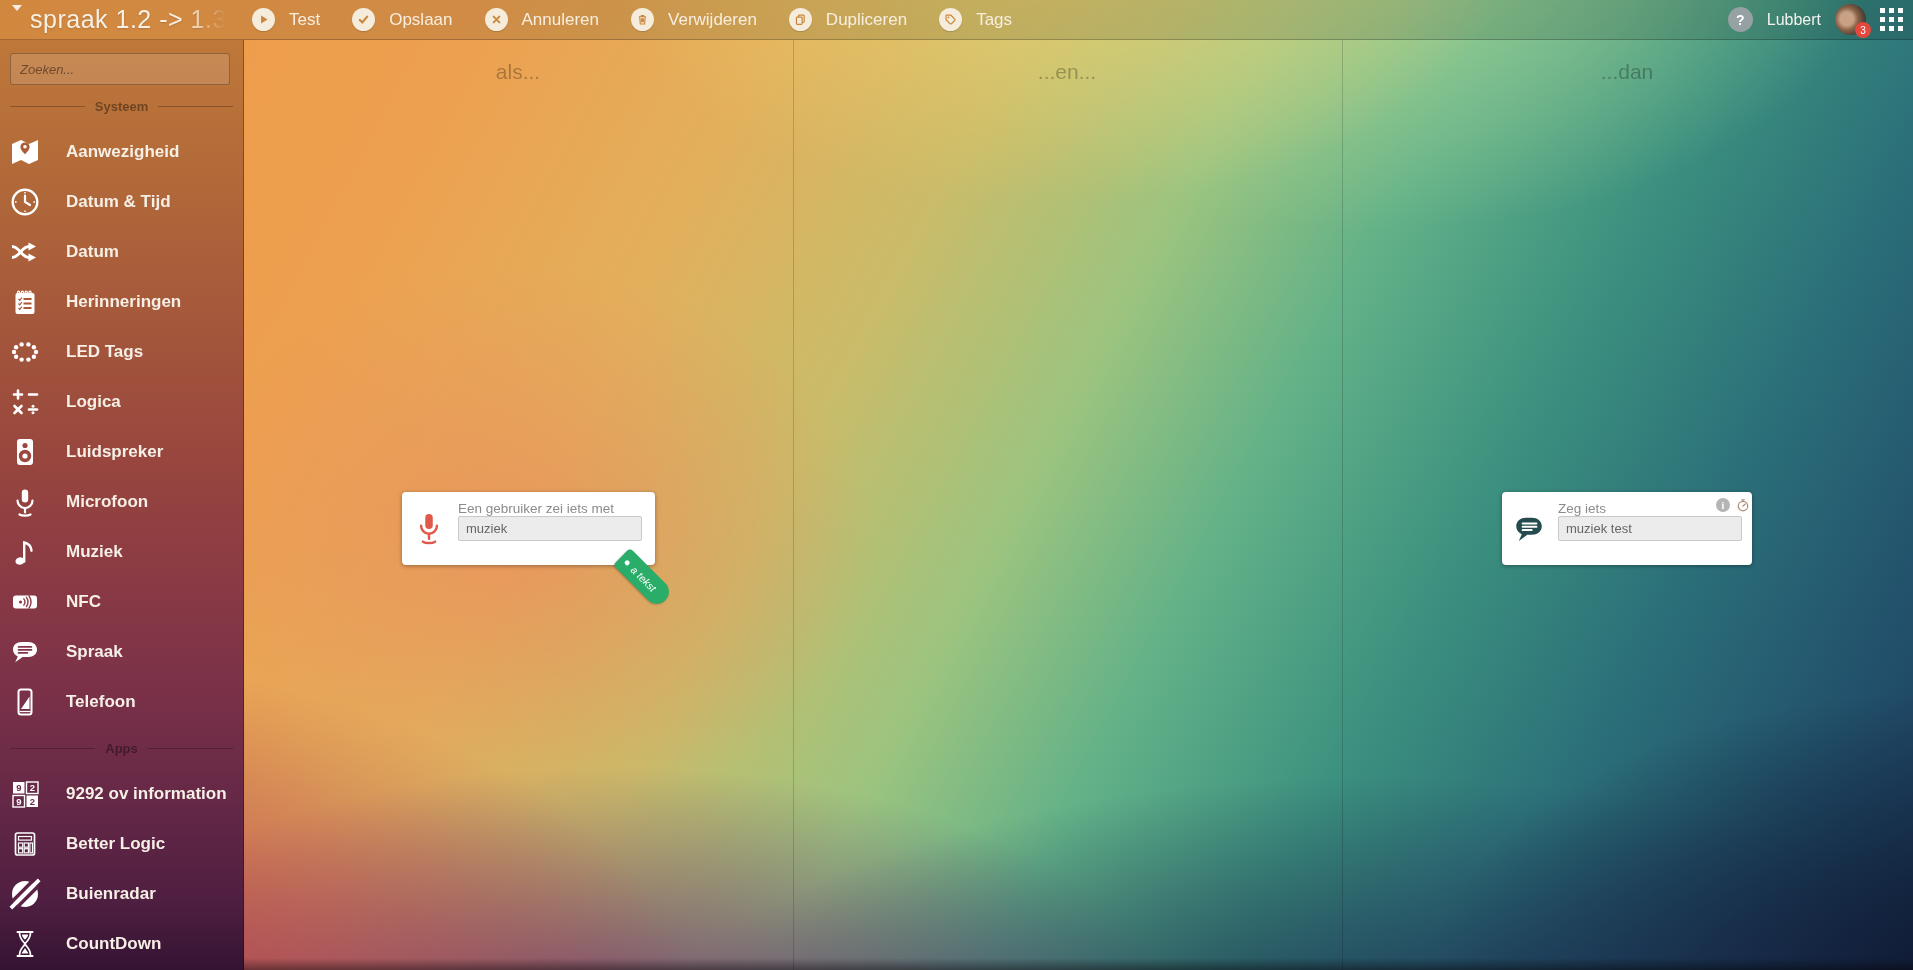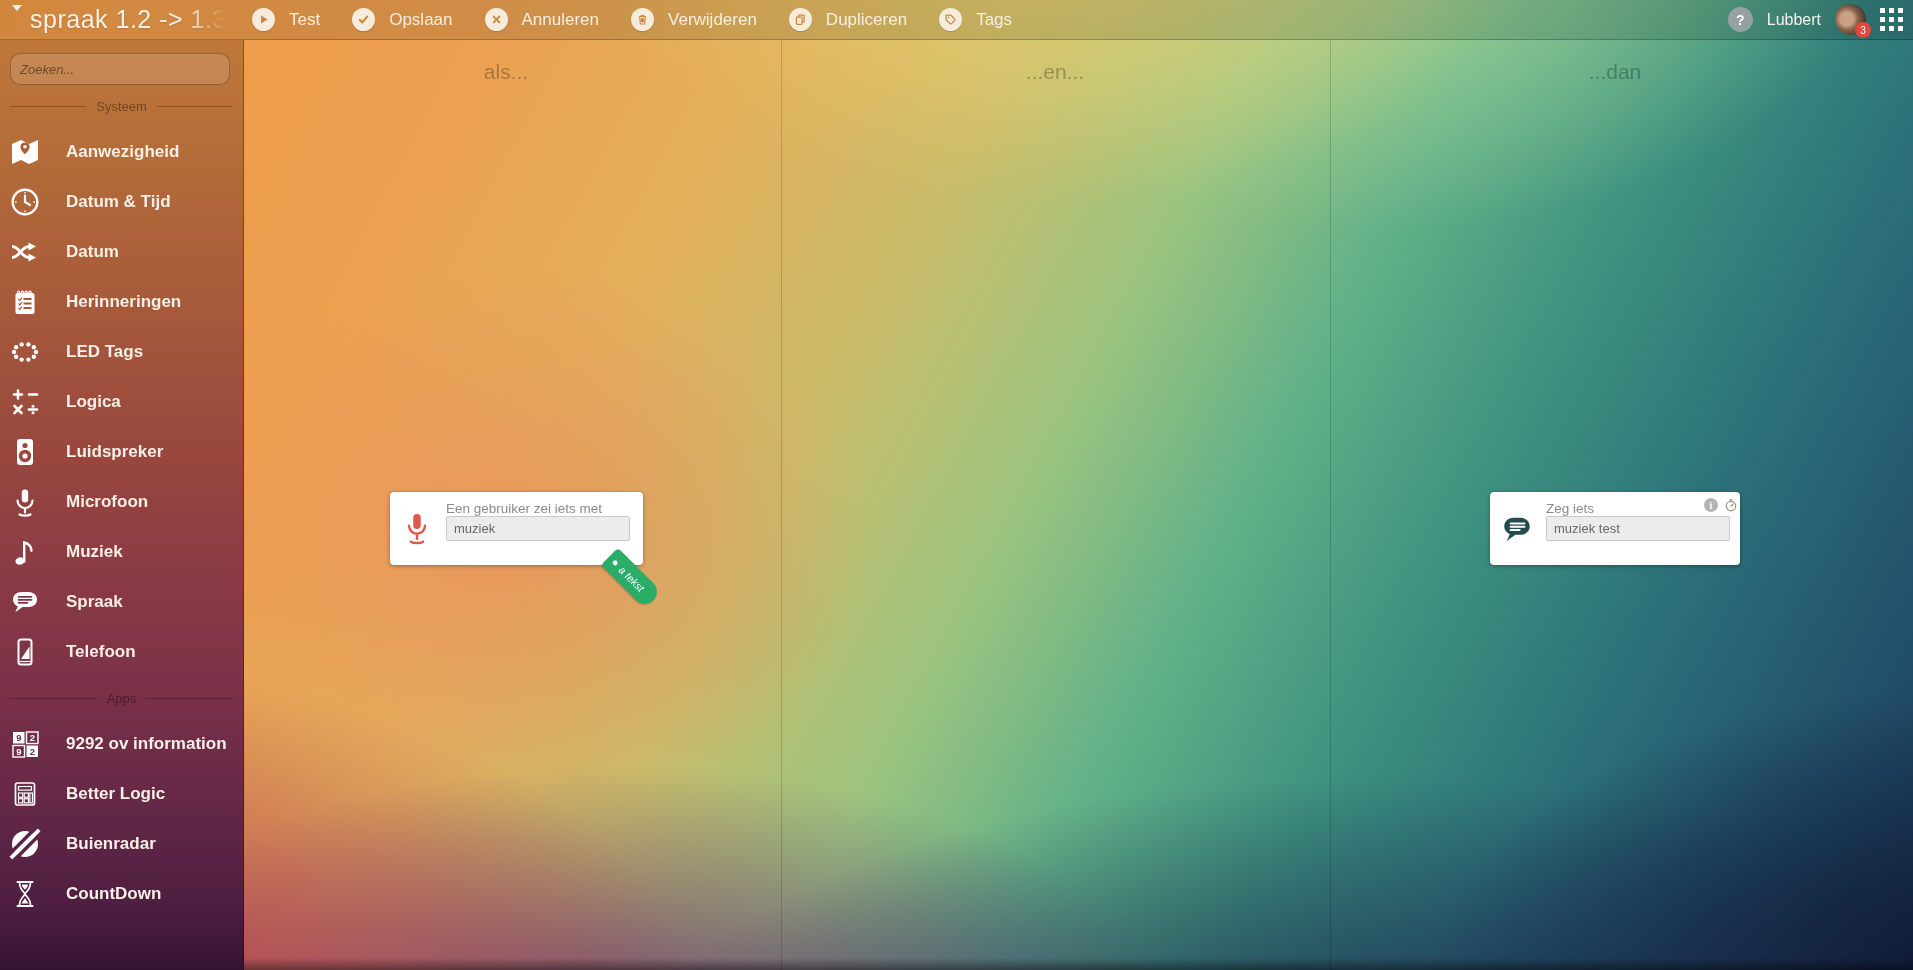--- a/index.html
+++ b/index.html
@@ -50,34 +50,34 @@
     padding:0 4px; }
   .grid-icon { display:grid; grid-template-columns:repeat(3,5px); grid-gap:4px; cursor:pointer; }
   .grid-icon span { width:5px; height:5px; background:#fff; }
 
   
   .sidebar { position:absolute; top:40px; left:0; width:244px; height:930px; overflow:hidden;
     background:linear-gradient(180deg,#bf7839 0%, #b26a39 14%, #a5583b 30%, #98463e 45%,
                #8a3a44 58%, #7a3148 70%, #652847 82%, #4e1e40 93%, #341332 100%);
     border-right:1px solid rgba(0,0,0,0.3); z-index:40; }
   .search-input { display:block; width:220px; height:32px; margin:13px 12px 6px 10px;
-    background:rgba(255,255,255,0.14); border:1px solid rgba(0,0,0,0.28); border-radius:10px;
+    background:rgba(255,255,255,0.14); border:1px solid rgba(0,0,0,0.28); border-radius:3px;
     font-style:italic; font-size:13px; color:rgba(40,20,5,0.75); padding:0 9px; outline:none;
     font-family:"Liberation Sans",sans-serif; }
   .search-input::placeholder { color:rgba(40,20,5,0.55); }
   .sec-header { display:flex; align-items:center; gap:10px; height:30px; margin:6px 10px 6px 10px;
-    color:rgba(0,0,0,0.4); font-size:13px; }
+    color:rgba(0,0,0,0.4); font-size:13px;font-weight:bold; }
   .sec-header::before, .sec-header::after { content:""; flex:1; border-top:1px solid rgba(0,0,0,0.25); }
   .s-item { display:flex; align-items:center; height:50px; padding-left:8px; cursor:pointer; }
   .s-icon { width:34px; height:34px; flex:0 0 auto; display:flex; align-items:center; justify-content:center; }
   .s-icon svg { width:32px; height:32px; }
   .s-label { margin-left:24px; font-size:17px; font-weight:700; color:#f6efe6; }
 
   
-  .canvas { position:absolute; left:232px; top:40px; width:1669px; height:930px; }
+  .canvas { position:absolute; left:244px; top:40px; width:1669px; height:930px; }
   .col-divider { position:absolute; top:0; bottom:0; width:1px; background:rgba(0,0,0,0.16); }
   .col-header { position:absolute; top:20px; width:220px; text-align:center; transform:translateX(-50%);
     font-size:21px; font-weight:300; color:rgba(0,0,0,0.28); }
 
   .flow-card { position:absolute; width:253px; height:73px; background:#fff; border-radius:4px;
     box-shadow:0 1px 4px rgba(0,0,0,0.35); display:flex; cursor:grab; }
   .card-iconbox { width:54px; display:flex; align-items:center; justify-content:center; flex:0 0 auto; }
   .card-body { flex:1; padding:9px 12px 0 2px; position:relative; }
   .card-title { font-size:13.5px; color:#8b8b8b; white-space:nowrap; }
   .card-input { width:184px; height:25px; background:#ececec; border:1px solid #c9c9c9; border-radius:2px;
@@ -290,20 +290,30 @@
   <div class="s-item">
     <span class="s-icon">
       <svg viewBox="0 0 32 32">
           <ellipse cx="11" cy="25" rx="4.6" ry="3.7" fill="#fff" transform="rotate(-15 11 25)"></ellipse>
           <path d="M15.2 25.5 V6.5 c3.6 0.8 7 3.6 7.3 8.2" stroke="#fff" stroke-width="2.4" fill="none" stroke-linecap="round"></path>
         </svg>
     </span>
     <span class="s-label">Muziek</span>
   </div>
 
+  <div class="s-item" style="--cut:#8c3a46;">
+    <span class="s-icon">
+      <svg viewBox="0 0 32 32">
+          <rect x="4" y="9.5" width="24" height="13" rx="3" fill="#fff"></rect>
+          <circle cx="11.5" cy="16" r="1.6" style="fill:var(--cut)"></circle>
+          <path d="M14.8 12.9 a5 5 0 0 1 0 6.2 M17.4 11.4 a8 8 0 0 1 0 9.2 M20 9.9 a11 11 0 0 1 0 12.2" style="stroke:var(--cut)" stroke-width="1.4" fill="none" stroke-linecap="round"></path>
+        </svg>
+    </span>
+    <span class="s-label">NFC</span>
+  </div>
 
   <div class="s-item" style="--cut:#84344a;">
     <span class="s-icon">
       <svg viewBox="0 0 32 32">
           <path d="M4 13.5 c0-4.6 3.8-7.5 8.4-7.5 h7.2 c4.6 0 8.4 2.9 8.4 7.5 s-3.8 7.5-8.4 7.5 h-6 l-7.4 5.3 2.6-5.9 C6 19.2 4 16.6 4 13.5 Z" fill="#fff"></path>
           <path d="M9.5 10.8 H22.5 M9.5 13.8 H22.5 M9.5 16.8 H18.5" style="stroke:var(--cut)" stroke-width="1.7" stroke-linecap="round"></path>
         </svg>
     </span>
     <span class="s-label">Spraak</span>
   </div>

